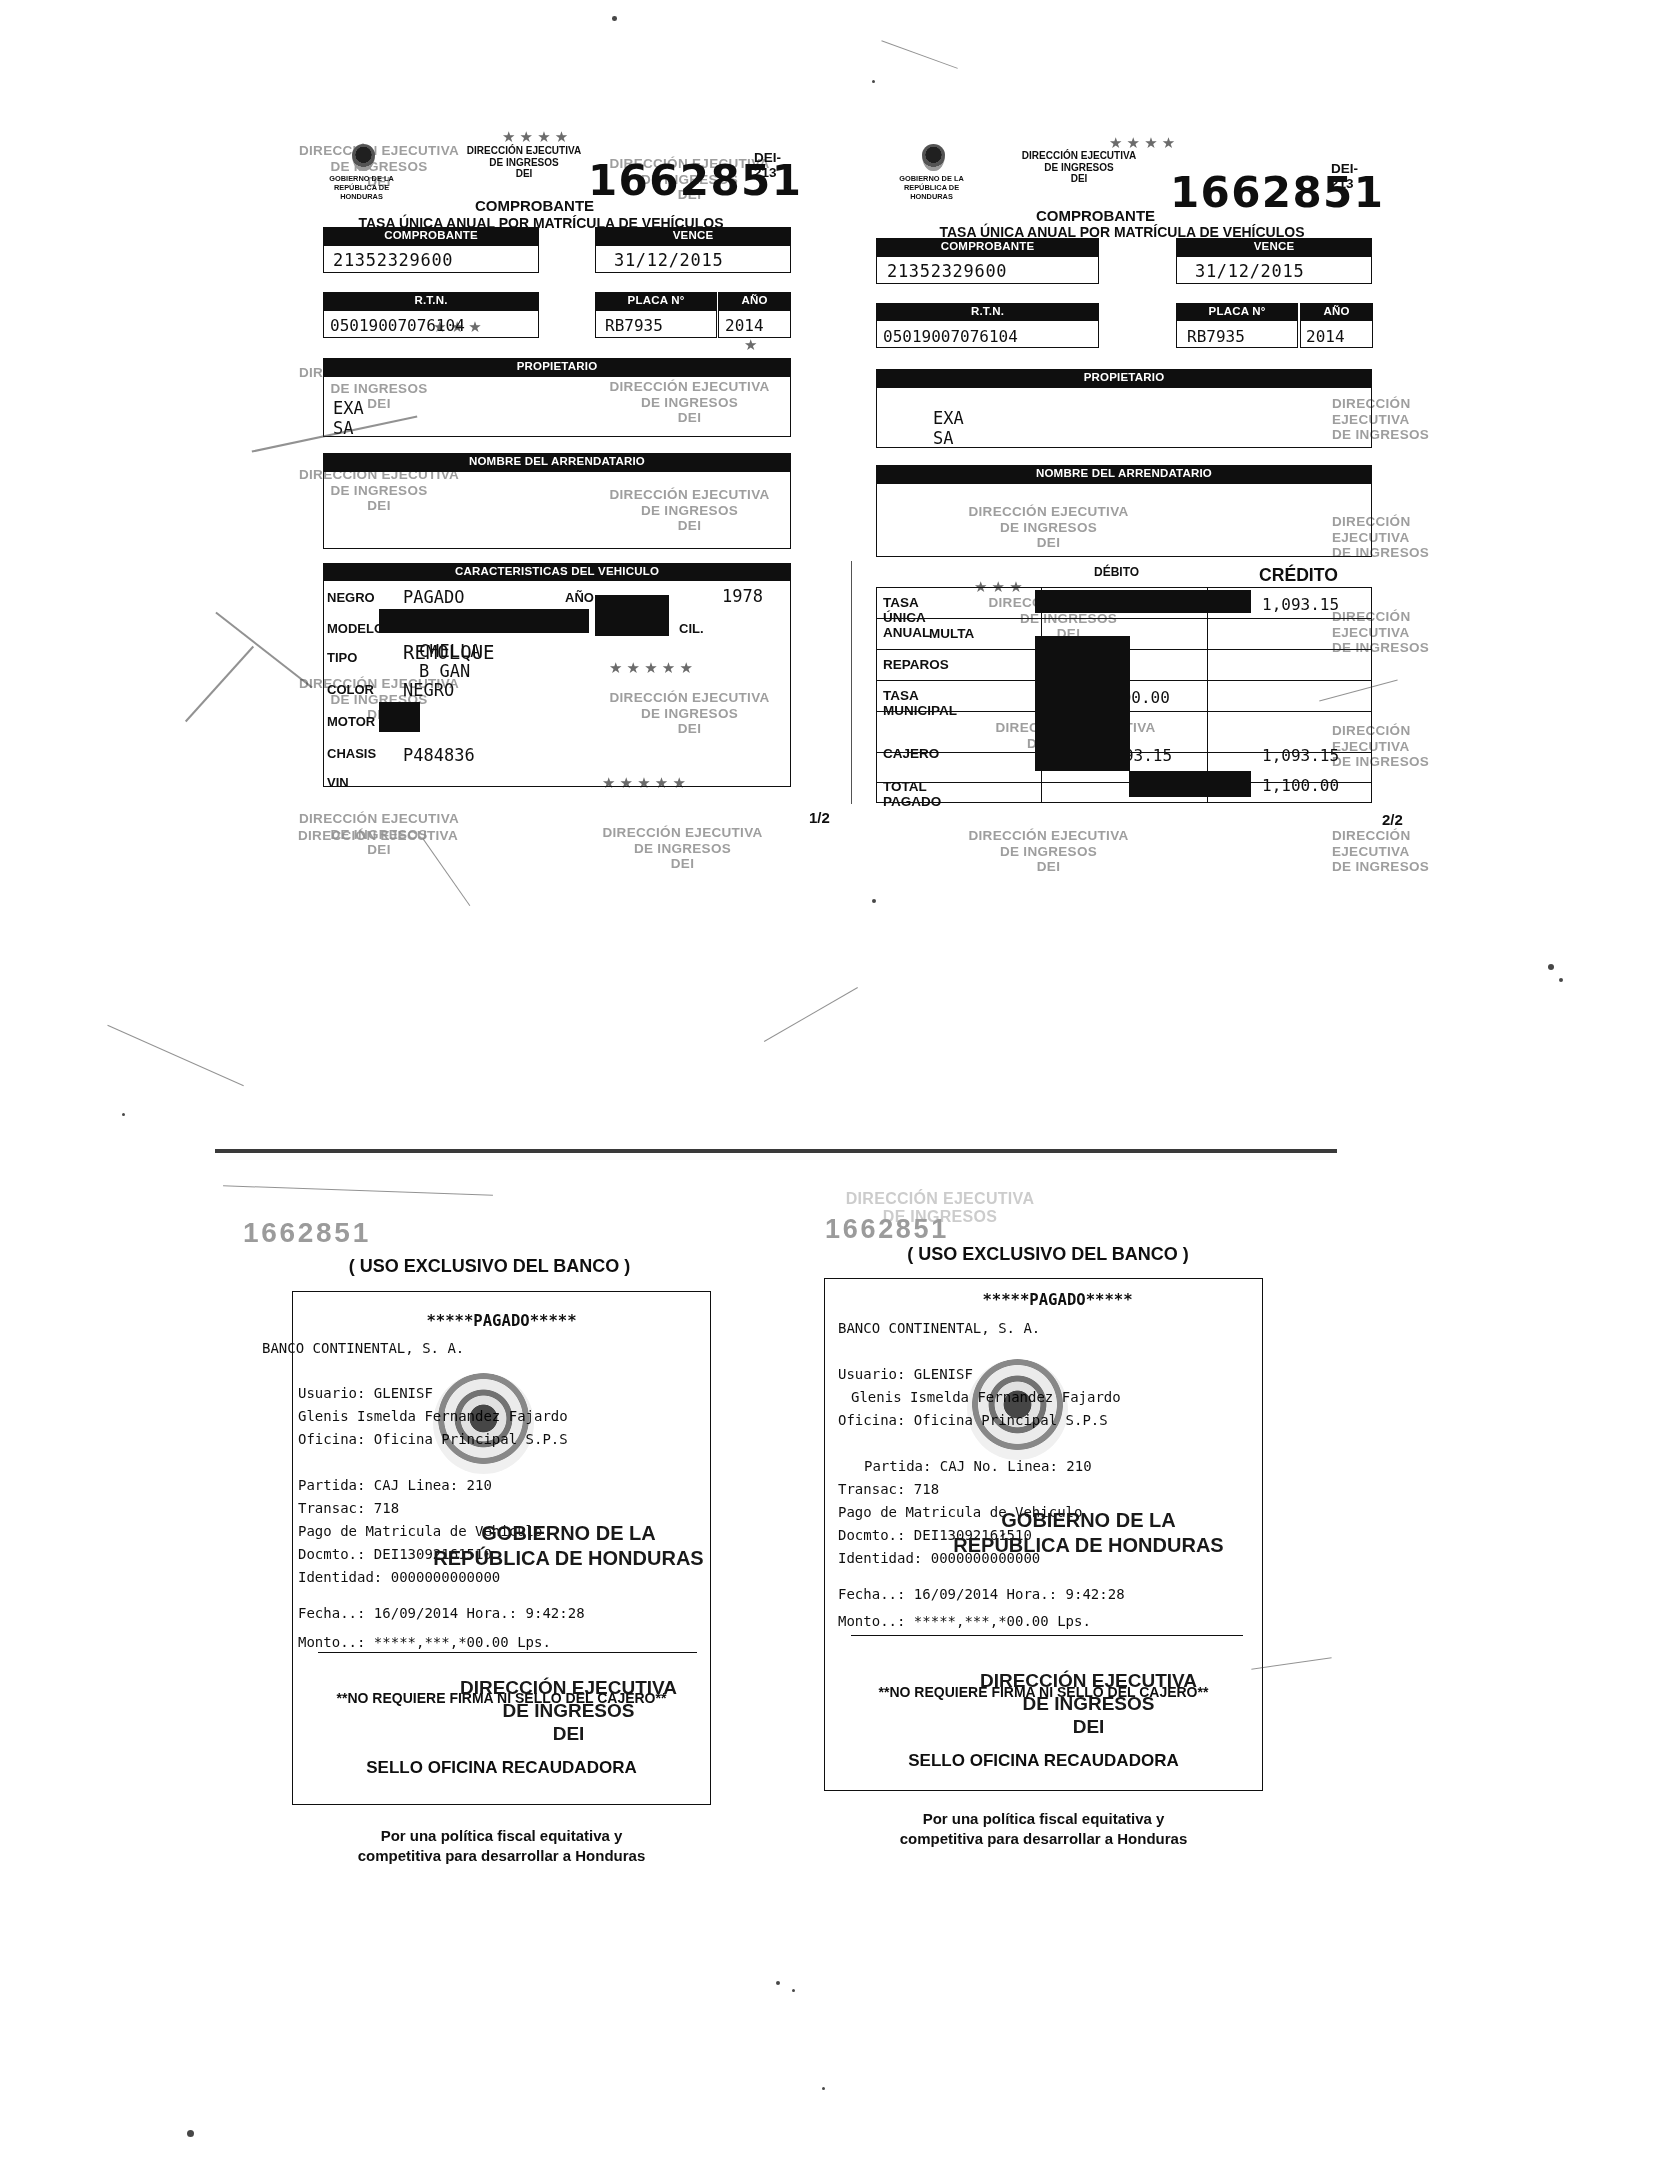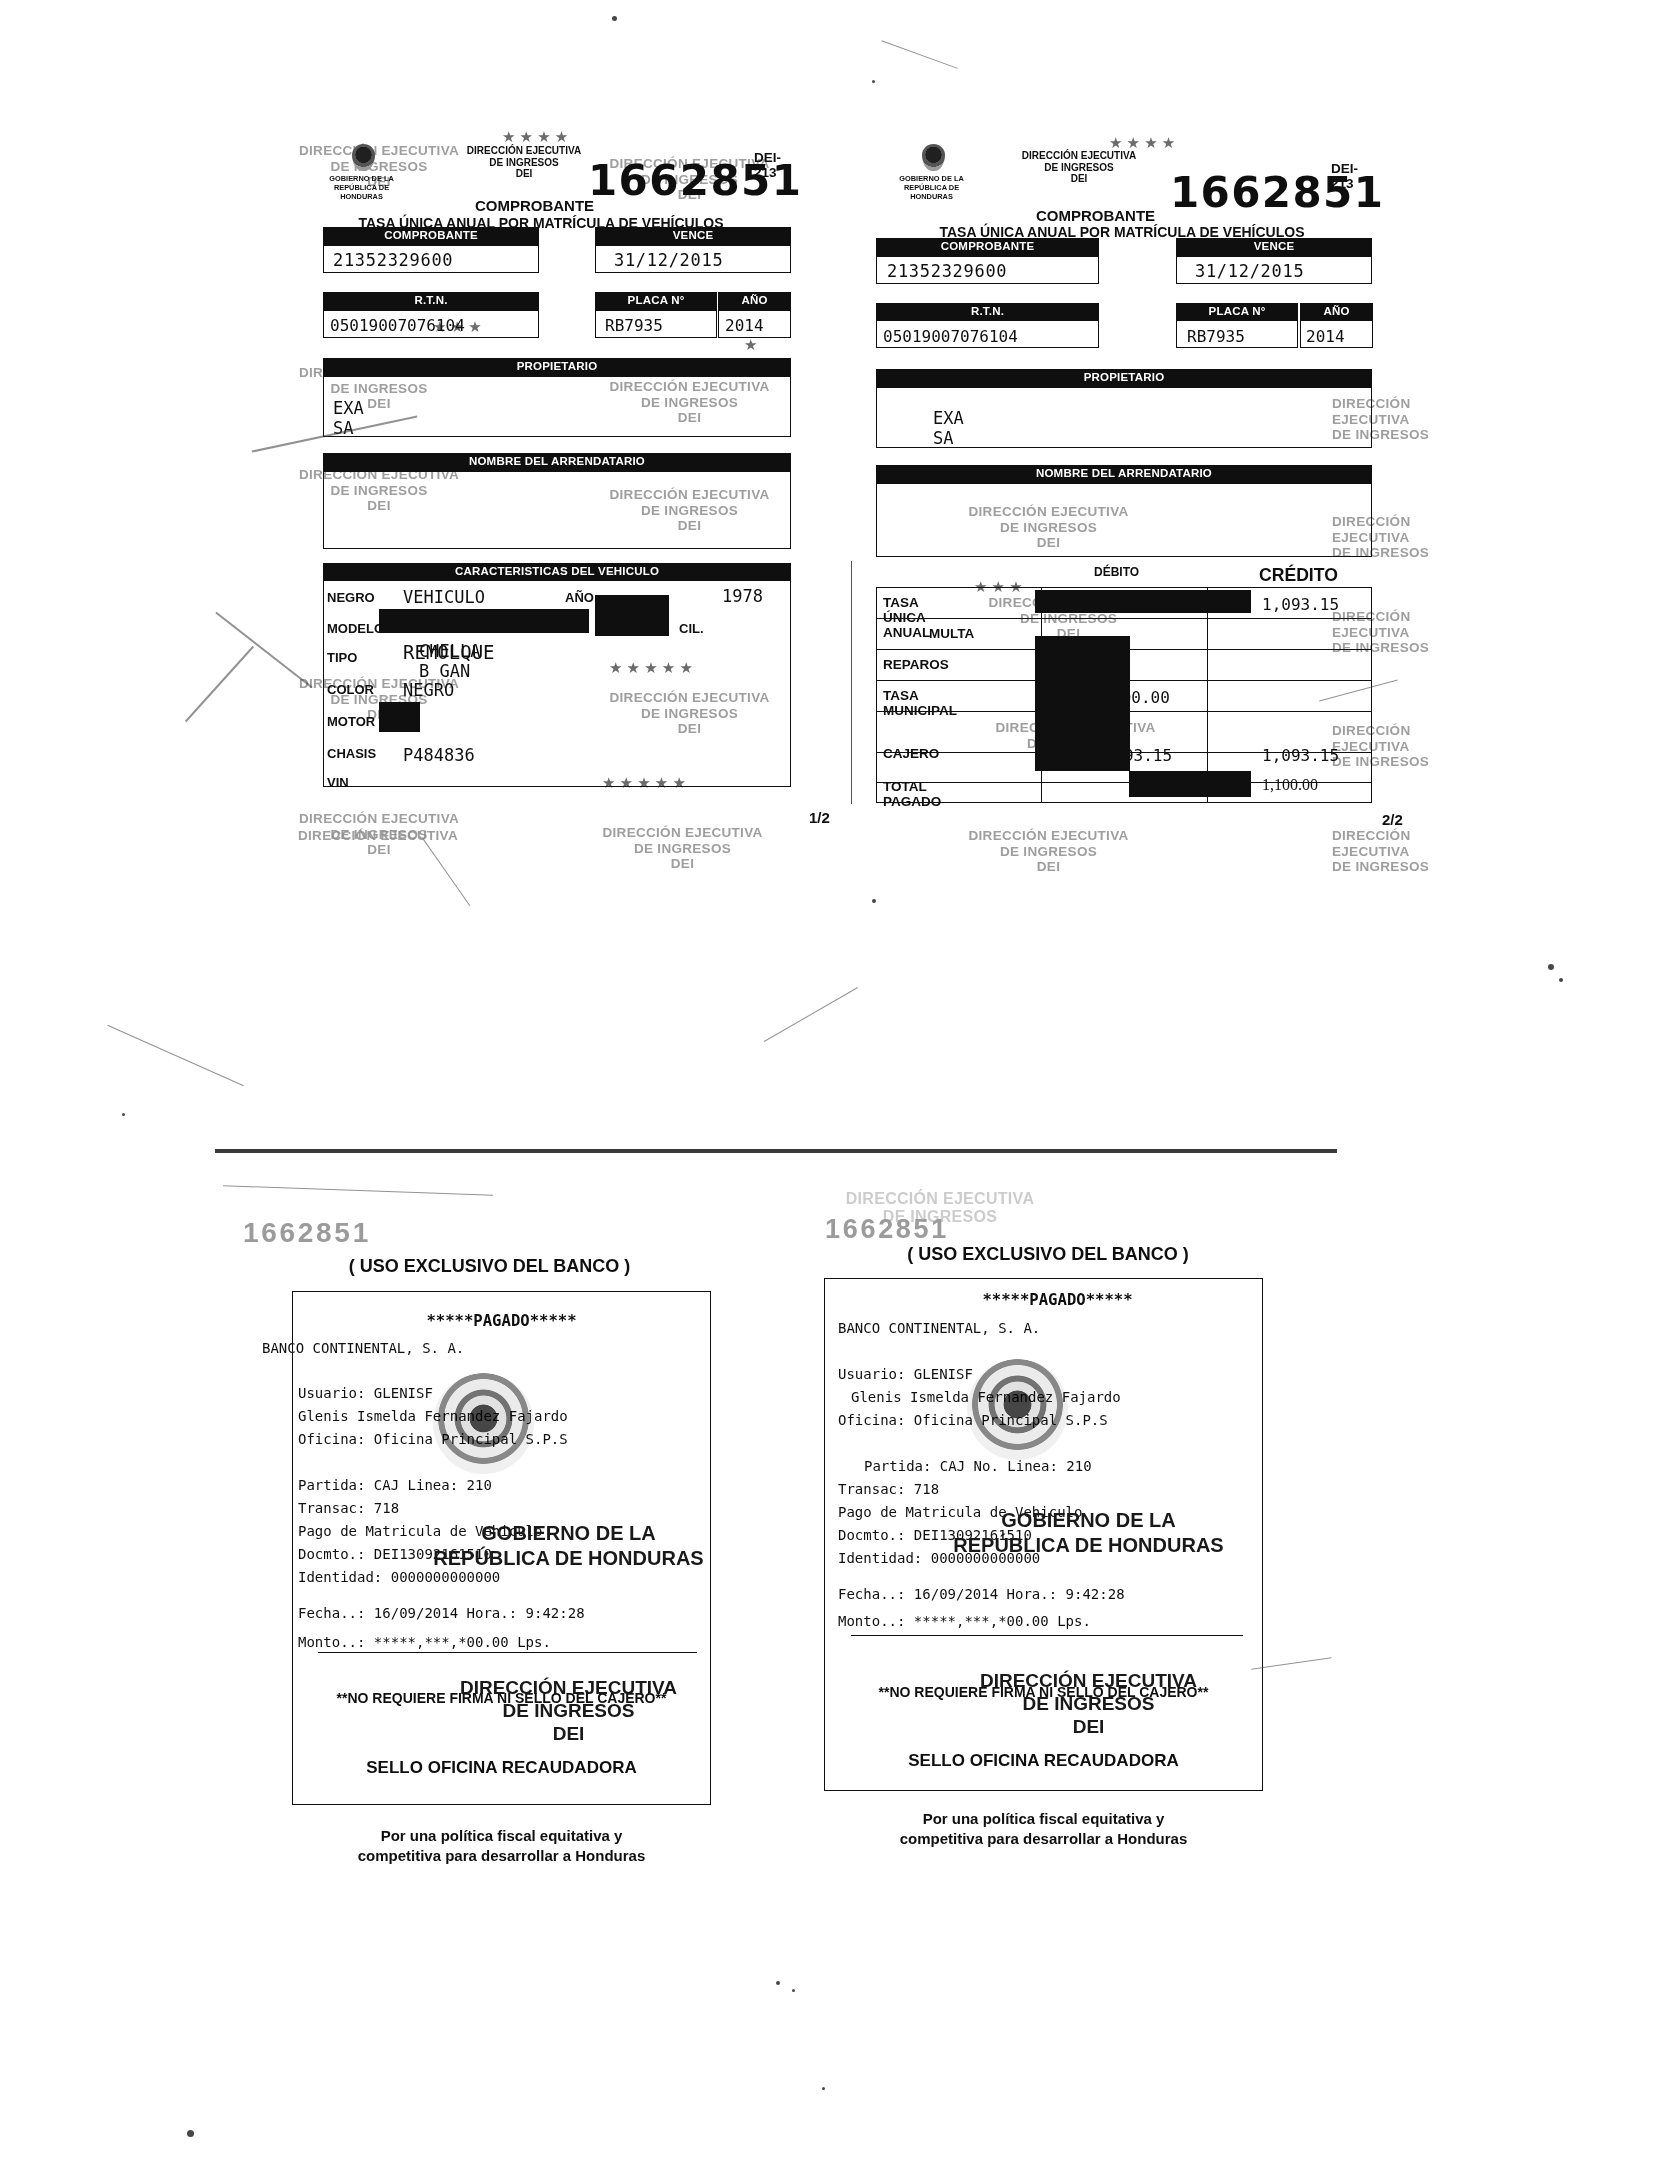--- a/index.html
+++ b/index.html
@@ -186,21 +186,21 @@
     <div class="bx" style="left:323px;top:376px;width:468px;height:61px;"></div>
     <div class="val" style="left:333px;top:398px;font-size:17px;">EXA SA</div>
 
     <div class="hdrbar" style="left:323px;top:453px;width:468px;height:17.6px;font-size:11.5px;line-height:17.6px;">NOMBRE DEL ARRENDATARIO</div>
     <div class="bx" style="left:323px;top:471px;width:468px;height:78px;"></div>
 
     <div class="hdrbar" style="left:323px;top:563px;width:468px;height:17.6px;font-size:11.5px;line-height:17.6px;">CARACTERISTICAS DEL VEHICULO</div>
     <div class="bx" style="left:323px;top:580px;width:468px;height:207px;"></div>
 
     <div class="lbl" style="left:327px;top:590px;font-size:13px;">NEGRO</div>
-    <div class="val" style="left:403px;top:587px;font-size:17px;">VEHICULO</div>
+    <div class="val" style="left:403px;top:587px;font-size:17px;">PAGADO</div>
 
     <div class="lbl" style="left:327px;top:621px;font-size:13px;">MODELO</div>
     <div class="val" style="left:419px;top:641px;font-size:17px;">CHELLA B GAN</div>
 
     <div class="lbl" style="left:327px;top:650px;font-size:13px;">TIPO</div>
     <div class="val" style="left:403px;top:641px;font-size:19px;">REMOLQUE</div>
 
     <div class="lbl" style="left:327px;top:682px;font-size:13px;">COLOR</div>
     <div class="val" style="left:403px;top:680px;font-size:17px;">NEGRO</div>
 
@@ -290,21 +290,21 @@
     <div class="abs" style="left:883px;top:657px;font-size:13.5px;font-weight:bold;">REPAROS</div>
 
     <div class="abs" style="left:883px;top:688px;font-size:13.5px;font-weight:bold;">TASA MUNICIPAL</div>
     <div class="val" style="left:1112px;top:688px;font-size:16px;">800.00</div>
 
     <div class="abs" style="left:883px;top:746px;font-size:13.5px;font-weight:bold;">CAJERO</div>
     <div class="val" style="left:1095px;top:746px;font-size:16px;">2,193.15</div>
     <div class="val" style="left:1262px;top:746px;font-size:16px;">1,093.15</div>
 
     <div class="abs" style="left:883px;top:779px;font-size:13.5px;font-weight:bold;">TOTAL PAGADO</div>
-    <div class="val" style="left:1262px;top:776px;font-size:16px;font-family:Liberation Serif, serif;">1,100.00</div>
+    <div class="val" style="left:1262px;top:776px;font-size:16px;">1,100.00</div>
 
     <div class="blk" style="left:1035px;top:590px;width:216px;height:23px;"></div>
     <div class="blk" style="left:1035px;top:636px;width:95px;height:135px;"></div>
     <div class="blk" style="left:1129px;top:771px;width:122px;height:26px;"></div>
 
     <div class="abs" style="left:1382px;top:811px;font-size:15px;font-weight:bold;">2/2</div>
   </div>
 
   <div class="abs" style="left:851px;top:561px;width:1.4px;height:243px;background:#555;"></div>
 

